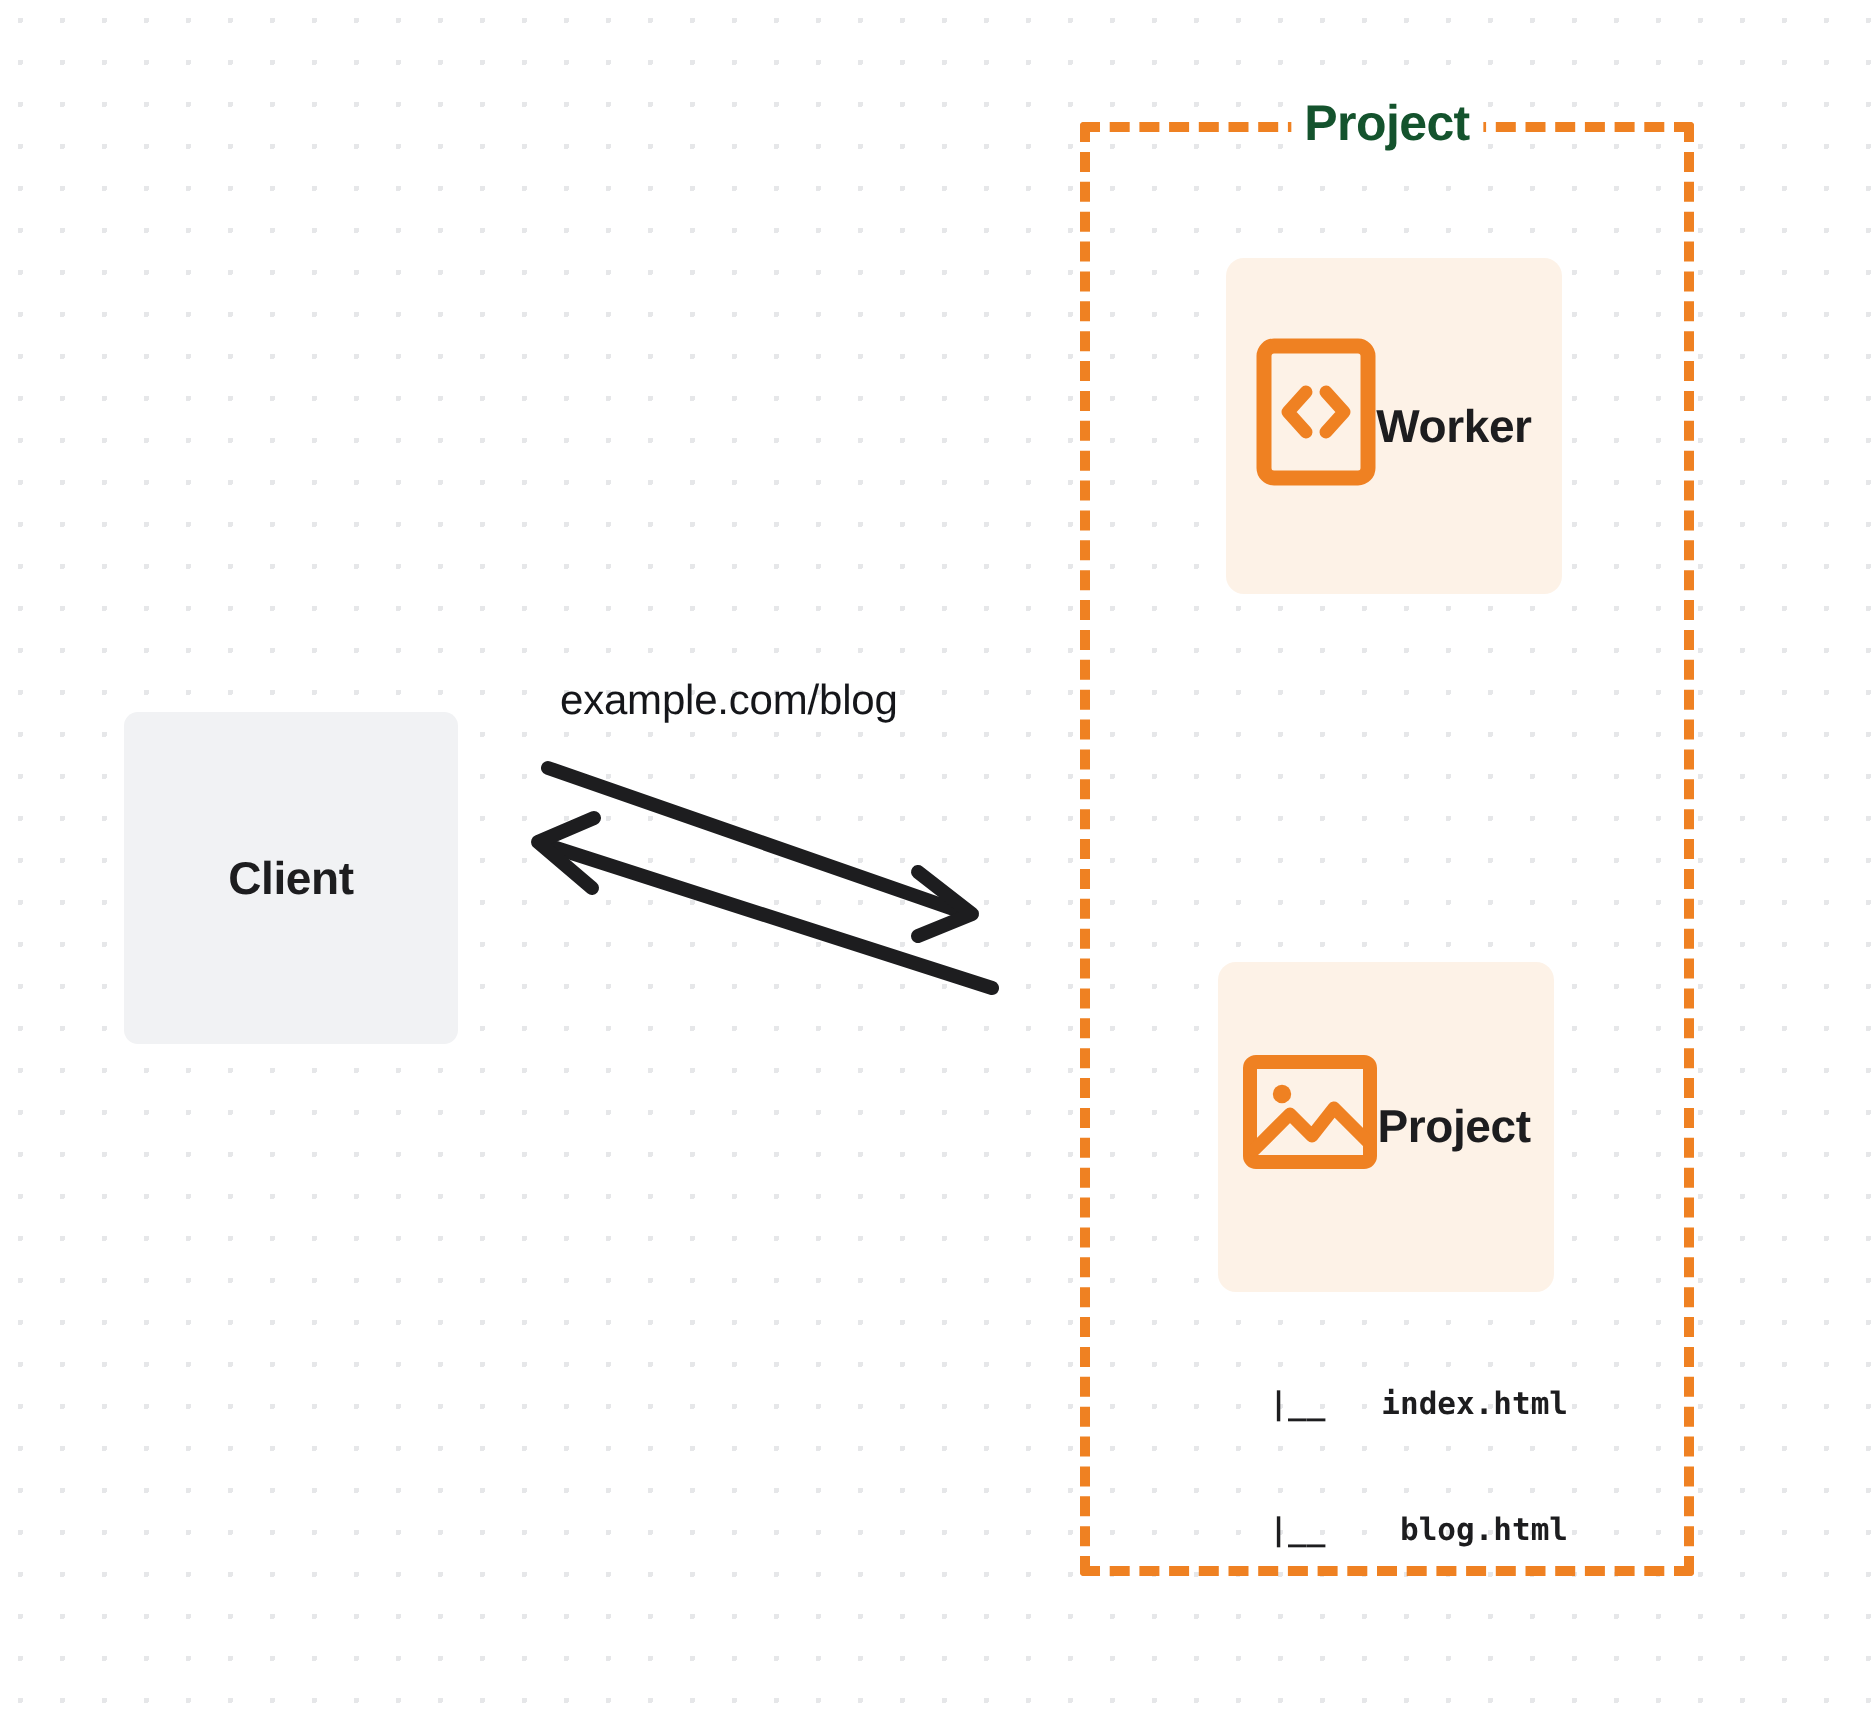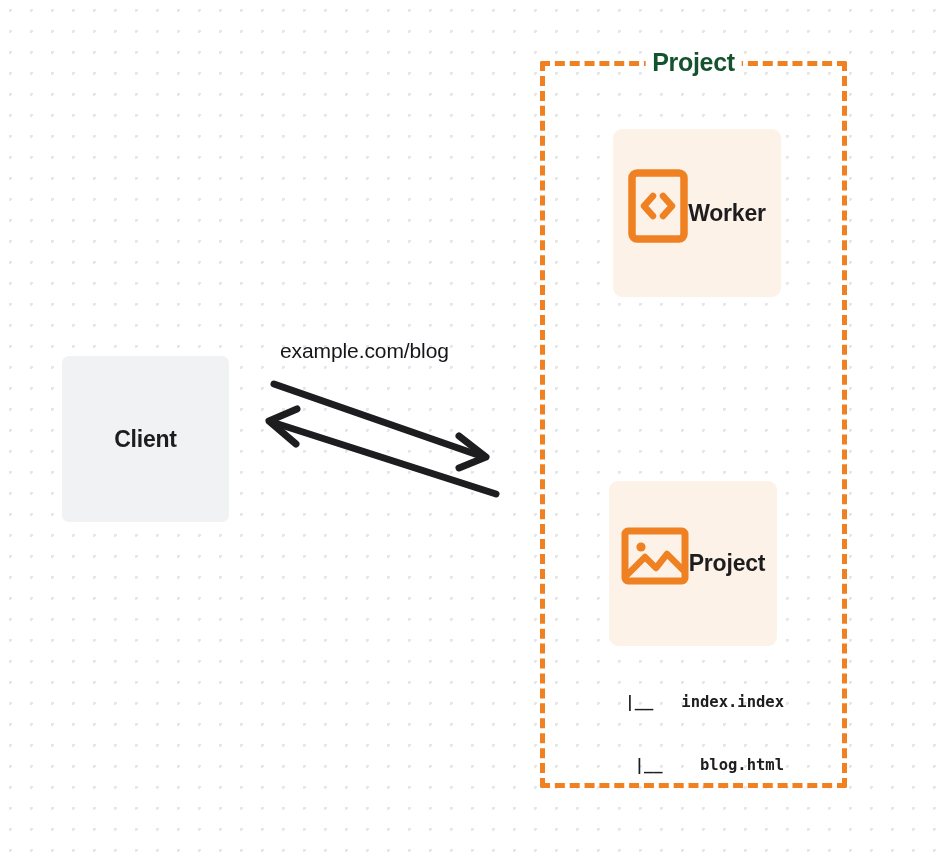--- a/index.html
+++ b/index.html
@@ -156,18 +156,18 @@
   <div id="assets-card" class="service-card">
     <svg class="card-icon" width="68" height="58" viewBox="0 0 68 58" xmlns="http://www.w3.org/2000/svg">
       <rect x="4" y="4" width="60" height="50" rx="3" ry="3" fill="none" stroke="#ef8122" stroke-width="7"></rect>
       <circle cx="20" cy="20" r="4.6" fill="#ef8122"></circle>
       <polyline points="6,48 24,30 35,41 46,27 63,44" fill="none" stroke="#ef8122" stroke-width="6.5" stroke-linecap="round" stroke-linejoin="round"></polyline>
     </svg>
     <span class="card-title">Project</span>
   </div>
 
   <div id="file-tree">
-    <span class="tree-row">   |__   index.index</span>
+    <span class="tree-row">   |__   index.html</span>
     <span class="tree-row">   |__    blog.html</span>
     
   </div>
 
 </div>
 
 </body></html>

